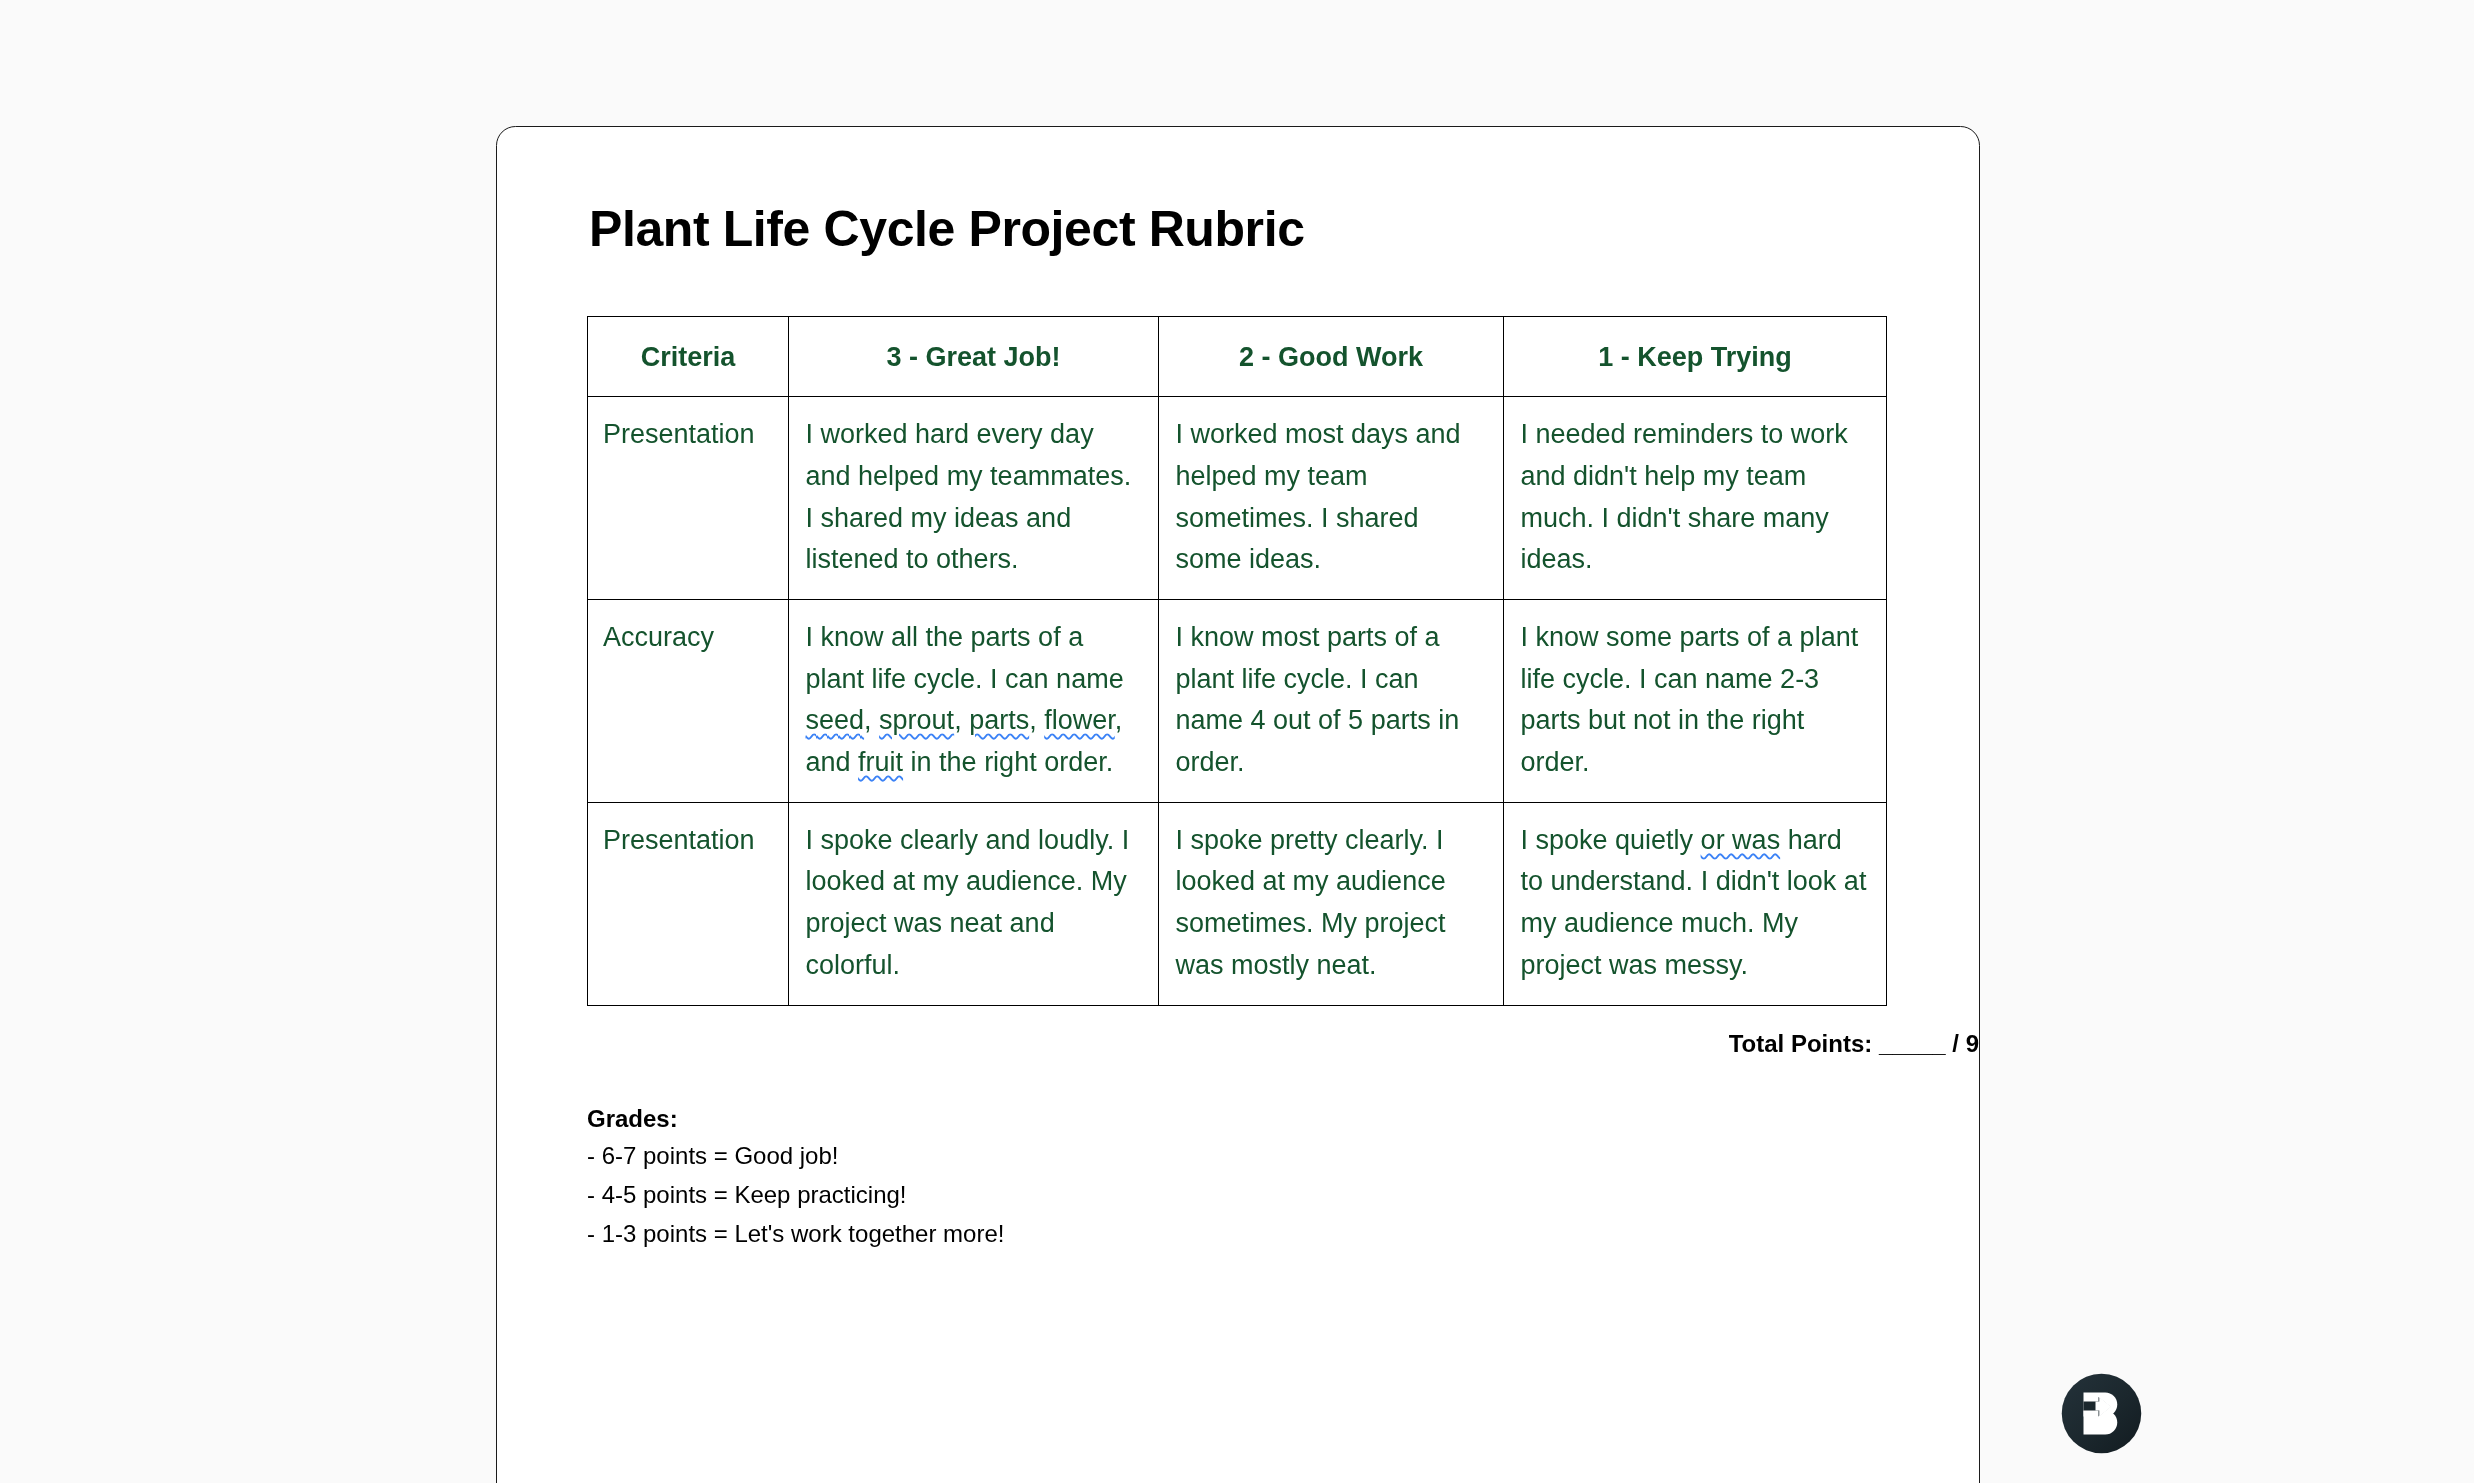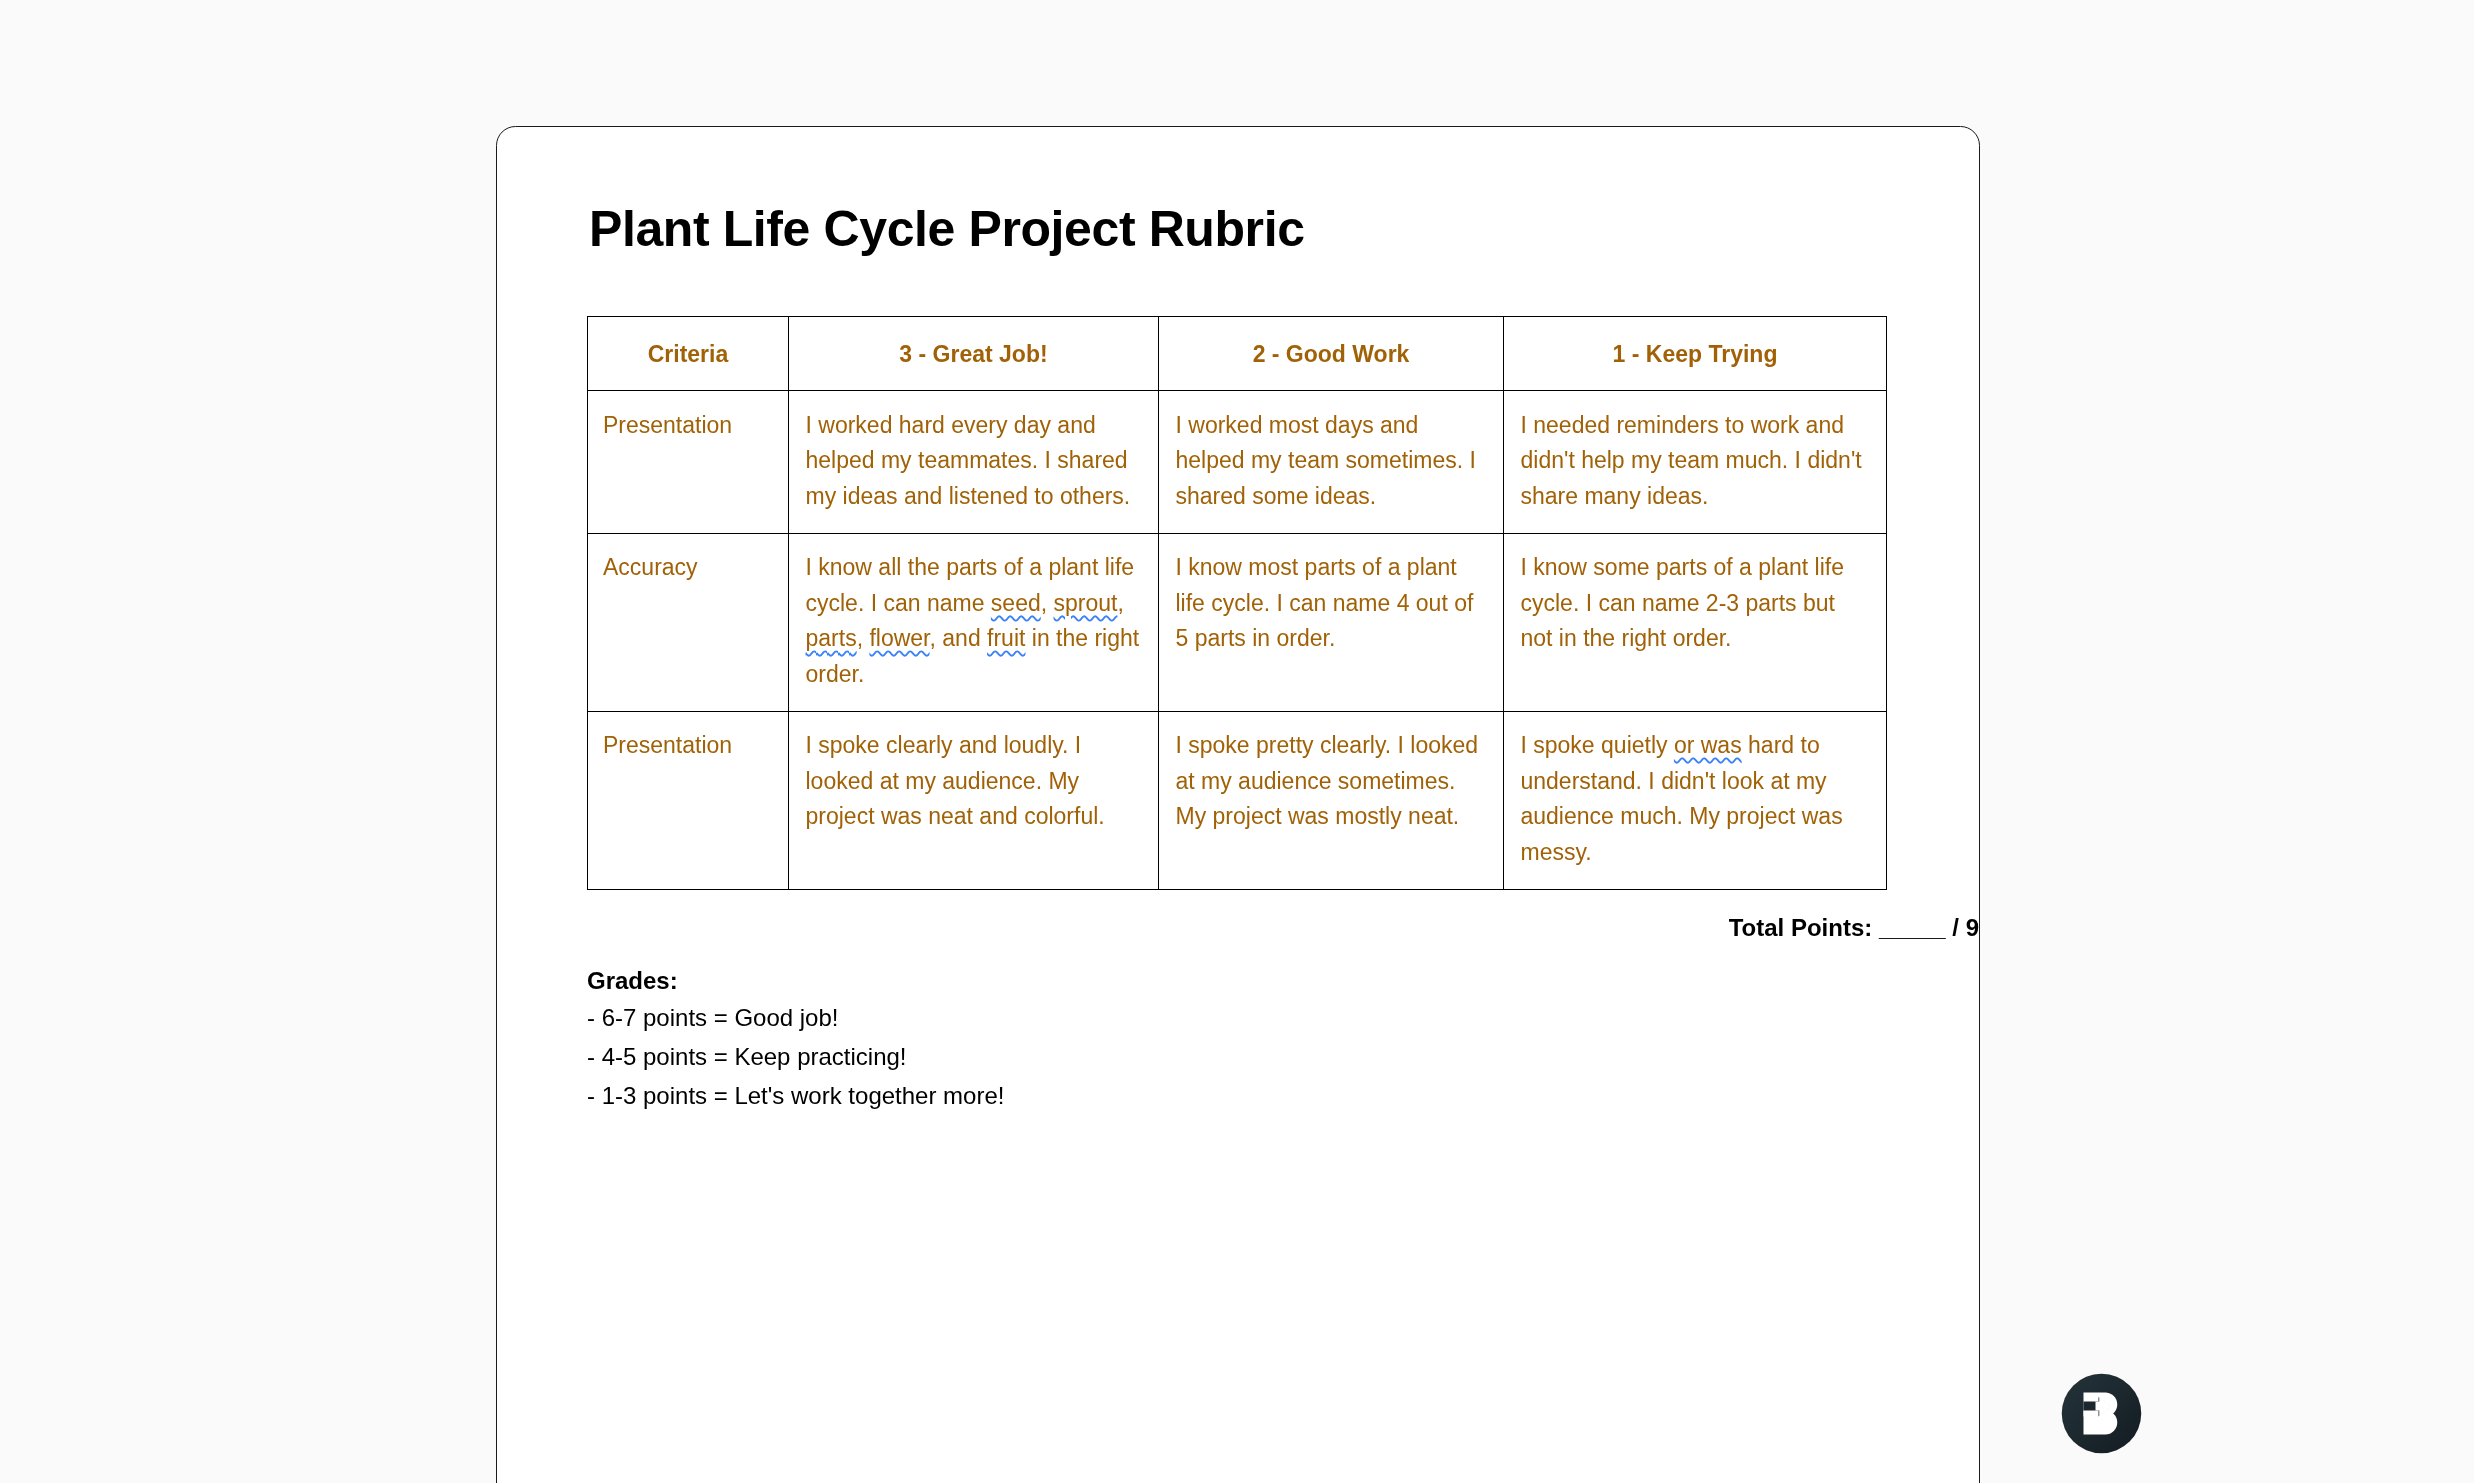--- a/index.html
+++ b/index.html
@@ -55,22 +55,22 @@
   table#rubric-table {
     border-collapse: collapse;
     table-layout: fixed;
     width: 1299px;
     background: #fff;
   }
   table#rubric-table th,
   table#rubric-table td {
     border: 1.5px solid #000000;
     vertical-align: top;
-    color: #a16207;
-    font-size: 23px;
+    color: #14532d;
+    font-size: 27px;
     line-height: 1.55;
   }
   table#rubric-table th {
     text-align: center;
     font-weight: bold;
     padding: 19.5px 9px 18px 9px;
     vertical-align: middle;
   }
   table#rubric-table td {
     text-align: left;
@@ -96,21 +96,21 @@
   
   #total-points-line {
     margin-top: 21px;
     font-size: 24px;
     font-weight: bold;
     color: #000;
     line-height: 1.4;
     text-align: right;
   }
   #grades-block {
-    margin-top: 18px;
+    margin-top: 39px;
     font-size: 24px;
     color: #000;
   }
   #grades-heading {
     font-weight: bold;
     line-height: 1.55;
   }
   .grade-line {
     font-weight: normal;
     line-height: 1.62;

